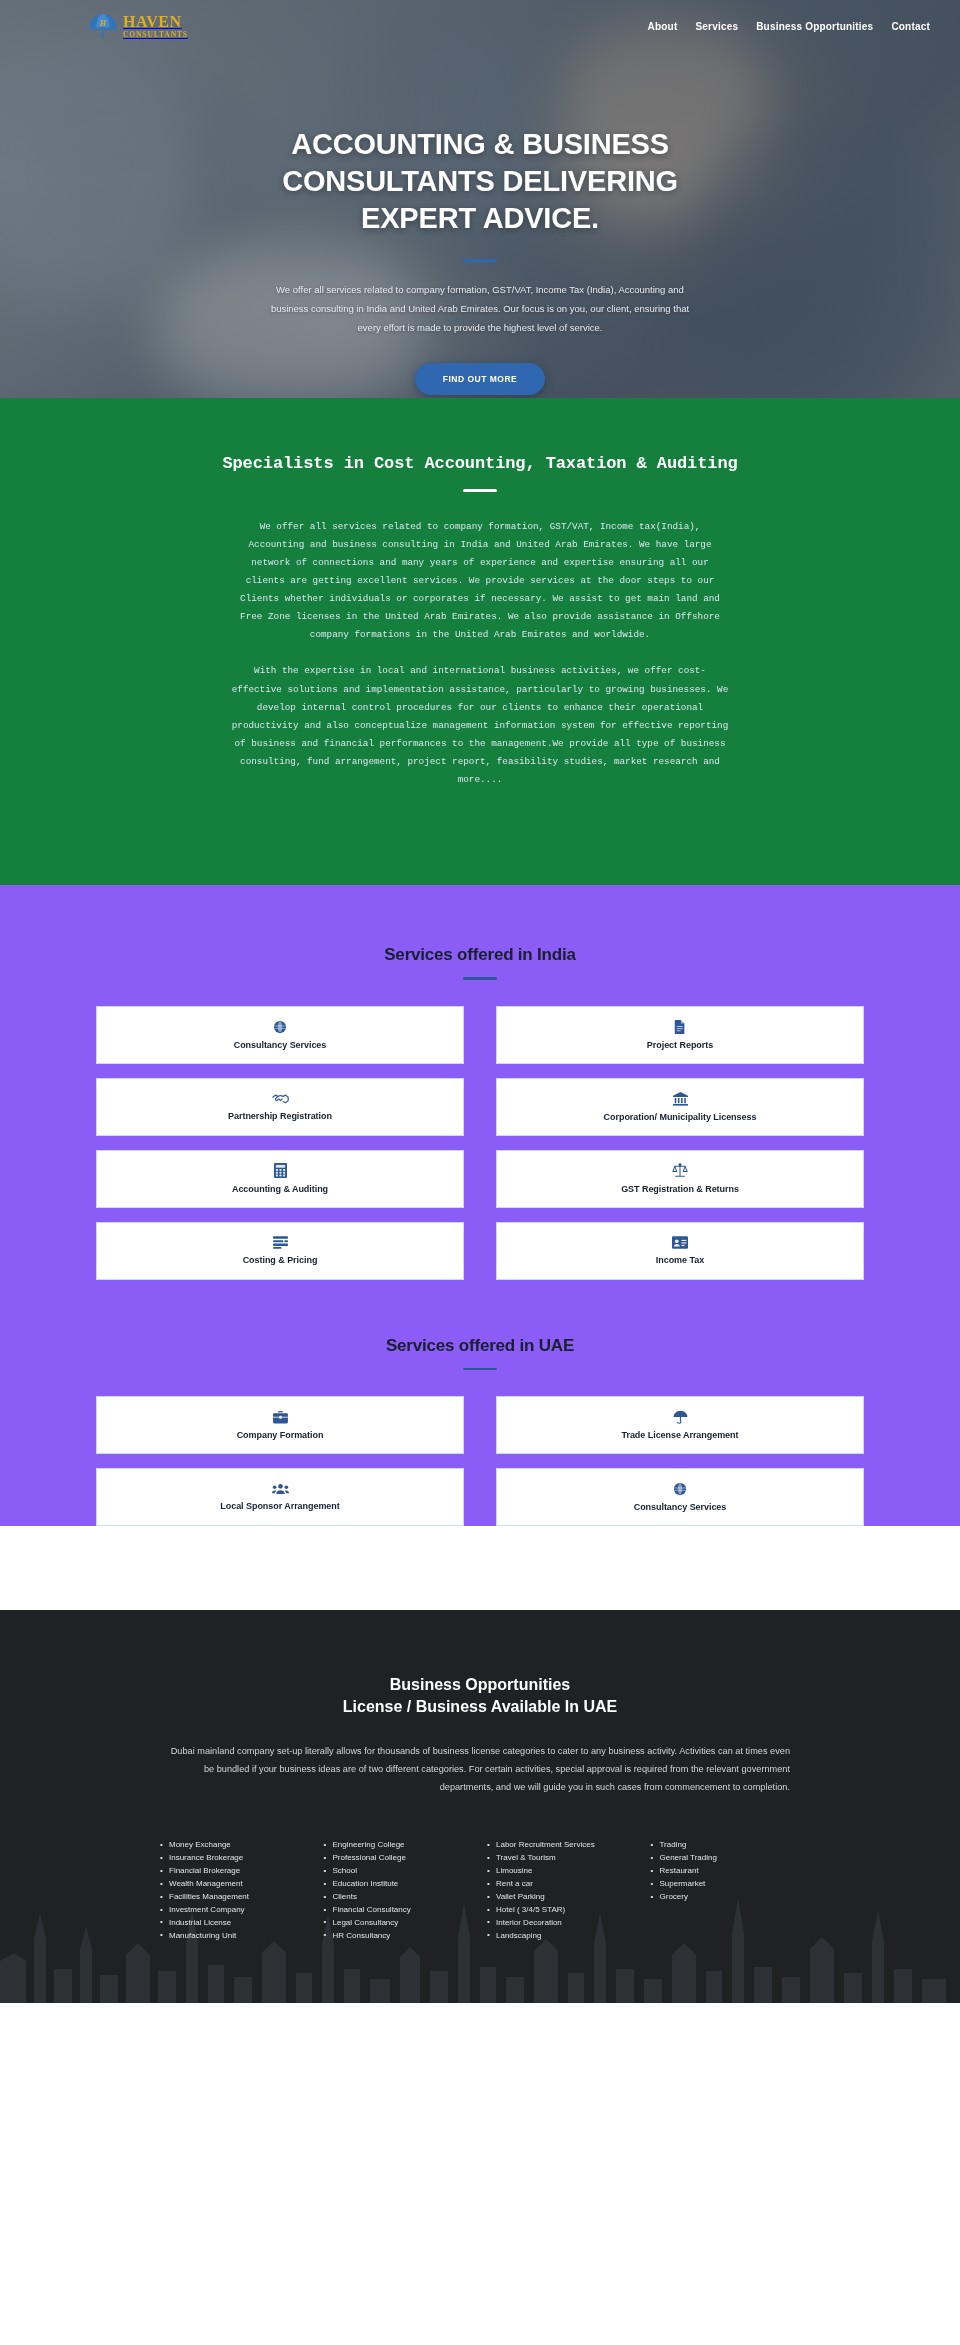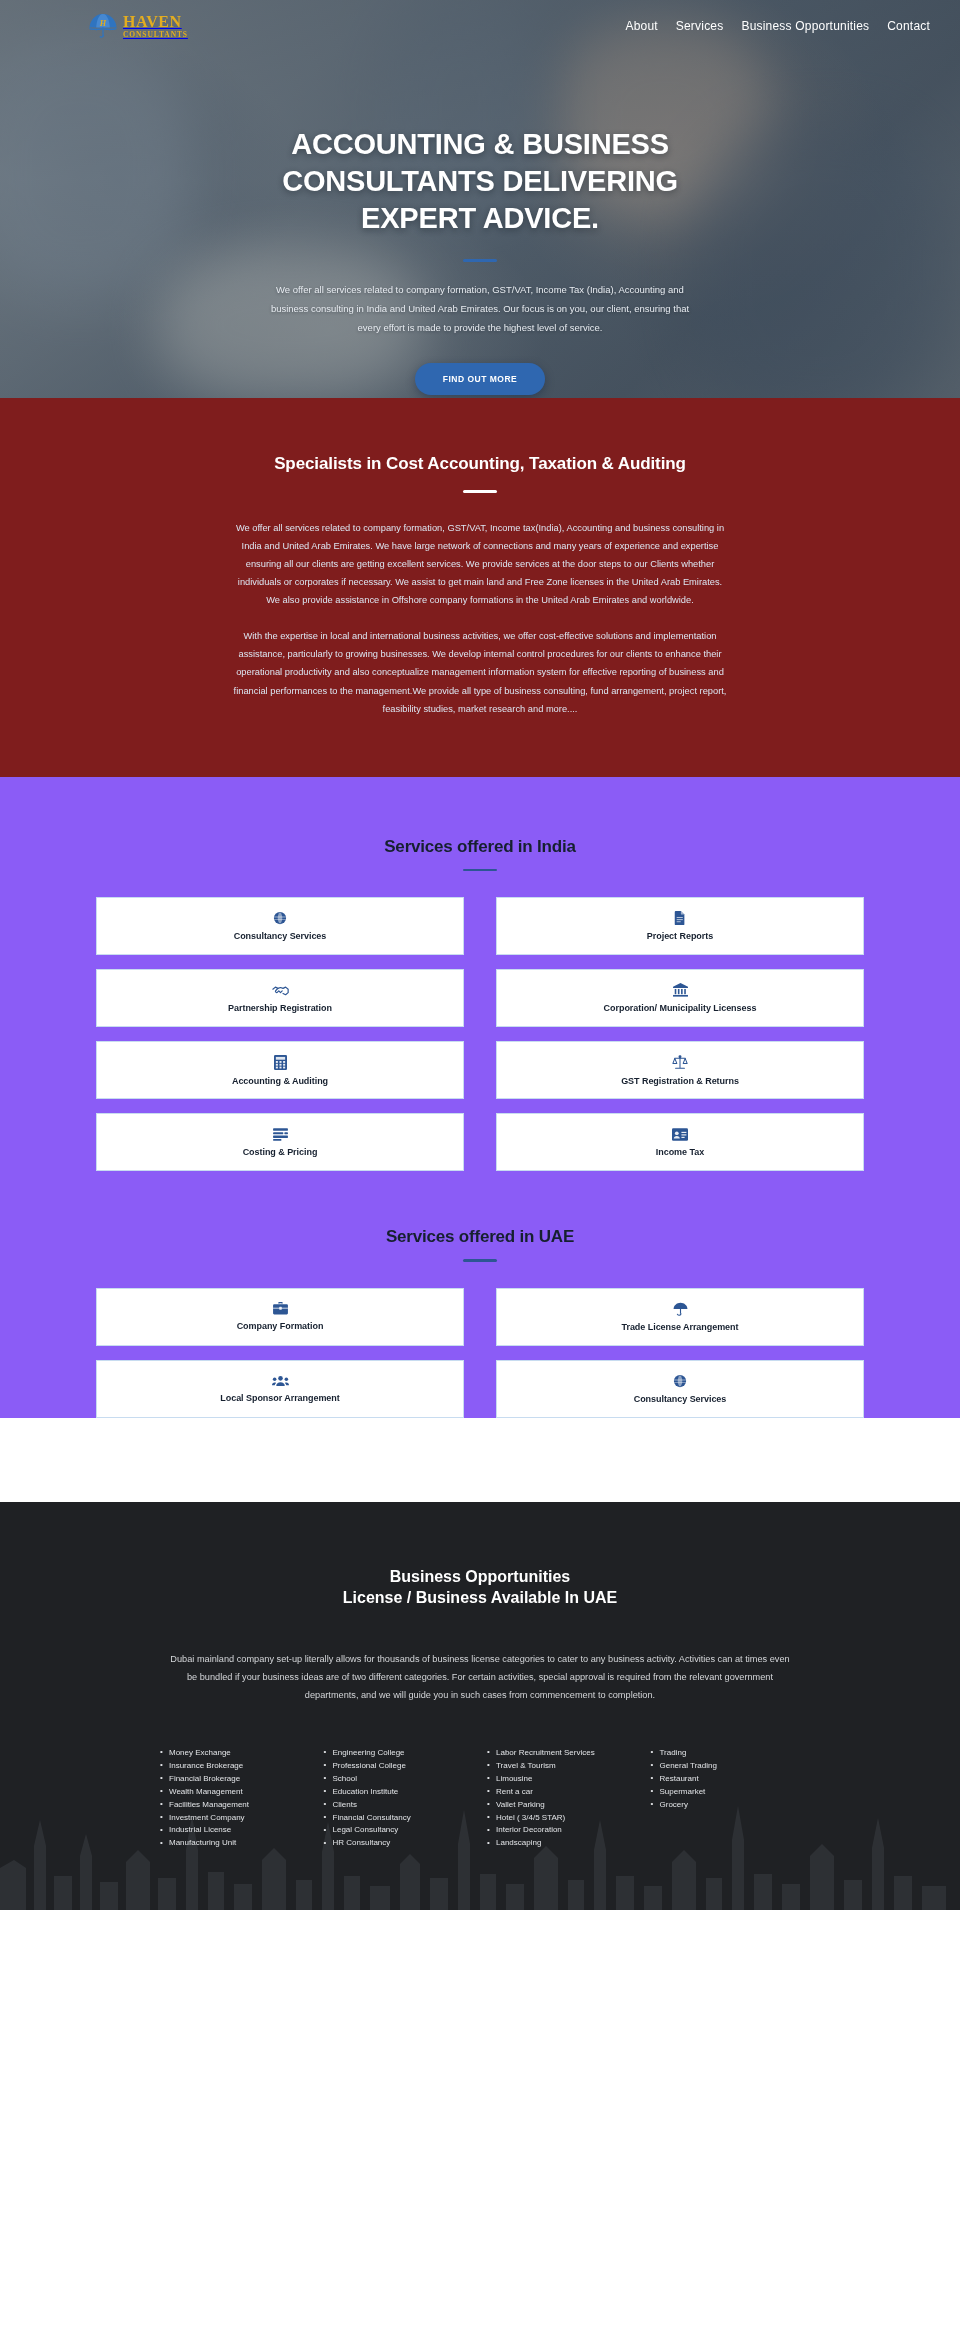--- a/index.html
+++ b/index.html
@@ -51,21 +51,21 @@
   .logo-name {
     color:#e3ad20; font-size:16px; font-weight:bold; letter-spacing:.6px;
     font-family:"Liberation Serif", serif;
   }
   .logo-sub {
     color:#e3ad20; font-size:7.5px; font-weight:bold; letter-spacing:.9px;
     font-family:"Liberation Serif", serif; margin-top:1px;
   }
   .nav-links { display:flex; align-items:center; gap:18px; }
   .nav-link {
-    color:#ffffff; font-size:12px; font-weight:normal;
+    color:#ffffff; font-size:10px; font-weight:bold;
     text-decoration:none; letter-spacing:.2px; white-space:nowrap;
     cursor:pointer;
   }
   .hero-content { text-align:center; padding-top:70px; }
   .hero-title {
     color:#ffffff; font-weight:bold; font-size:29px; line-height:1.28;
     letter-spacing:-.2px;
     text-shadow:0 2px 6px rgba(20,28,38,.45);
     max-width:640px; margin:12px auto;
   }
@@ -83,23 +83,24 @@
     display:inline-block; background:#2f67b0; color:#fff;
     font-size:8.5px; font-weight:bold; letter-spacing:.5px;
     padding:11px 28px; border-radius:24px; border:none; cursor:pointer;
     font-family:"Liberation Sans", sans-serif;
     box-shadow:0 3px 10px rgba(12,30,60,.35);
     text-align:center;
   }
 
   
   .blue-section {
-    background:#7f1d1d;
-    padding:56px 0 41px;
+    background:#15803d;
+    padding:56px 0 78px;
     text-align:center;
+    font-family:Liberation Mono, monospace;
   }
   .blue-title {
     color:#ffffff; font-size:17px; font-weight:bold; letter-spacing:-.1px;
   }
   .white-divider {
     width:34px; height:2.5px; background:#ffffff; margin:16px auto 26px;
     border-radius:2px;
   }
   .blue-para {
     color:#dce5f1; font-size:9.3px; line-height:1.95;
@@ -141,22 +142,22 @@
   .skyline {
     position:absolute; left:0; right:0; bottom:0; height:120px;
     opacity:.30; pointer-events:none;
   }
   .dark-inner { position:relative; z-index:3; }
   .dark-title {
     text-align:center; color:#ffffff; font-size:16px; font-weight:bold;
     line-height:1.35;
   }
   .dark-para {
-    color:#d4d6d9; font-size:9.2px; line-height:1.95; text-align:center;
-    max-width:620px; margin:42px auto 0;
+    color:#d4d6d9; font-size:9.2px; line-height:1.95; text-align:right;
+    max-width:620px; margin:26px auto 0;
   }
   .opp-cols {
     display:grid; grid-template-columns:repeat(4, 1fr);
     width:640px; margin:42px auto 0; column-gap:14px;
   }
   .opp-list { list-style:none; }
   .opp-list li {
     color:#e2e4e7; font-size:8px; line-height:1.62; position:relative;
     padding-left:9px; white-space:nowrap;
   }

